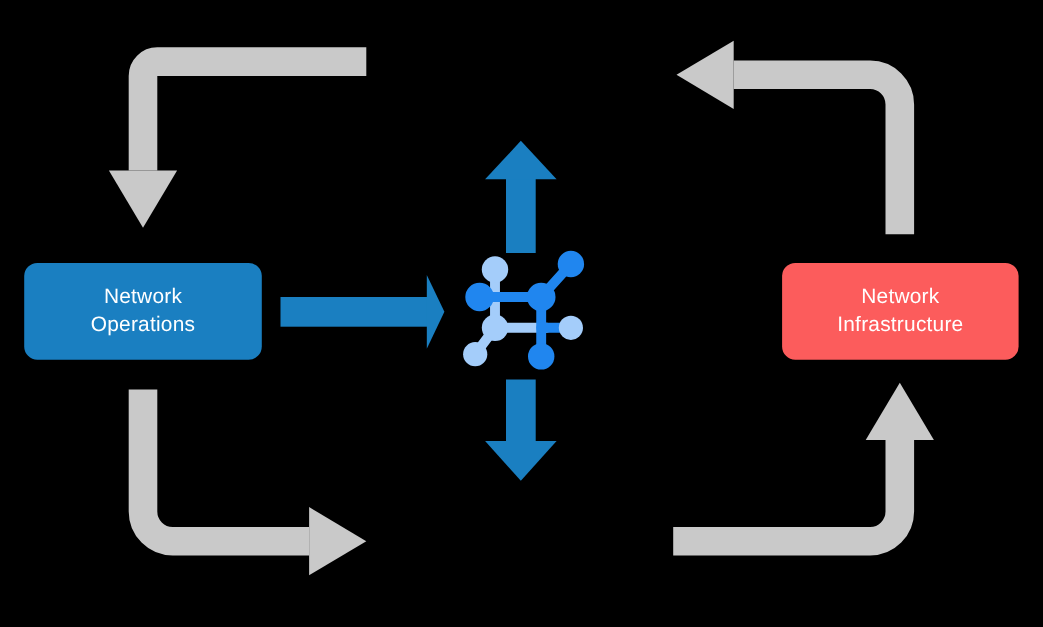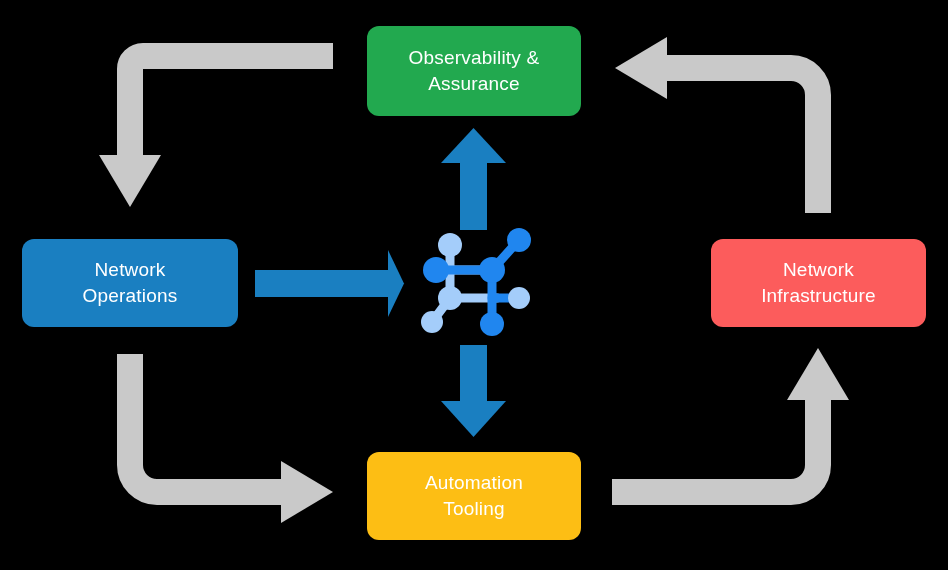--- a/index.html
+++ b/index.html
@@ -123,33 +123,25 @@
       <circle cx="432" cy="322" r="11" fill="#A4CDFA"></circle>
       <circle cx="519" cy="298" r="11" fill="#A4CDFA"></circle>
 
       <circle cx="436" cy="270" r="13" fill="#2086EF"></circle>
       <circle cx="492" cy="270" r="13" fill="#2086EF"></circle>
       <circle cx="519" cy="240" r="12" fill="#2086EF"></circle>
       <circle cx="492" cy="324" r="12" fill="#2086EF"></circle>
     </g>
   </svg>
 
-  <div class="node-box" id="box-observability">
-    <span class="label">Observability &amp;
-Assurance</span>
-  </div>
 
   <div class="node-box" id="box-operations">
     <span class="label">Network
 Operations</span>
   </div>
 
   <div class="node-box" id="box-infrastructure">
     <span class="label">Network
 Infrastructure</span>
   </div>
 
-  <div class="node-box" id="box-automation">
-    <span class="label">Automation
-Tooling</span>
-  </div>
 
 </div>
 
 </body></html>

